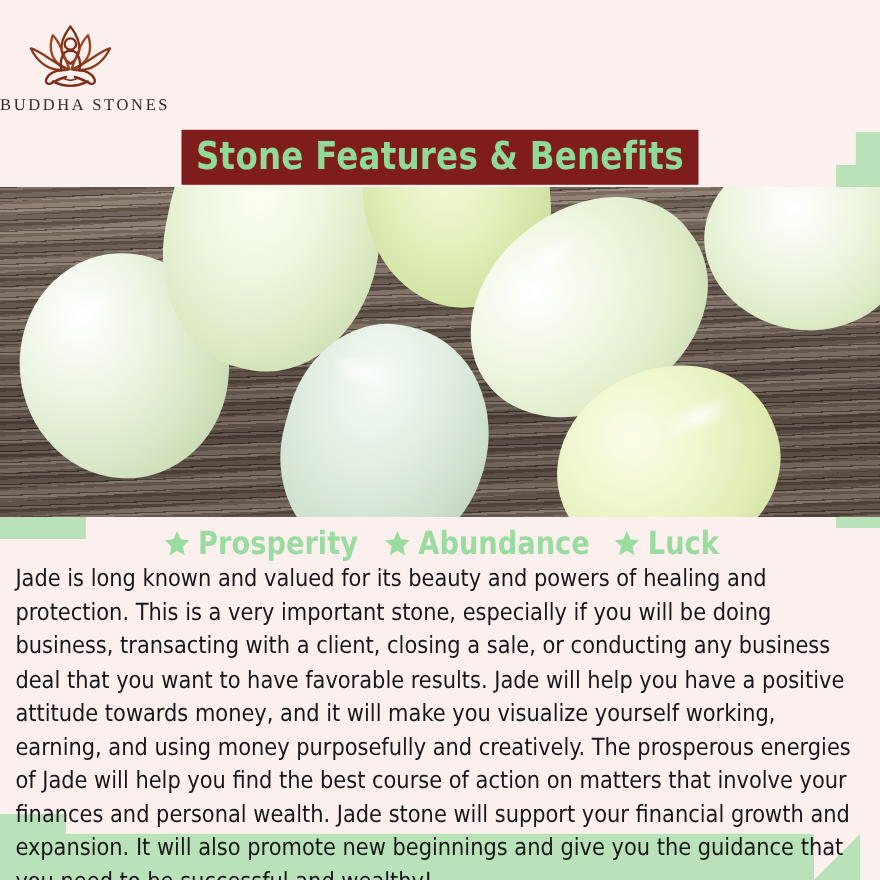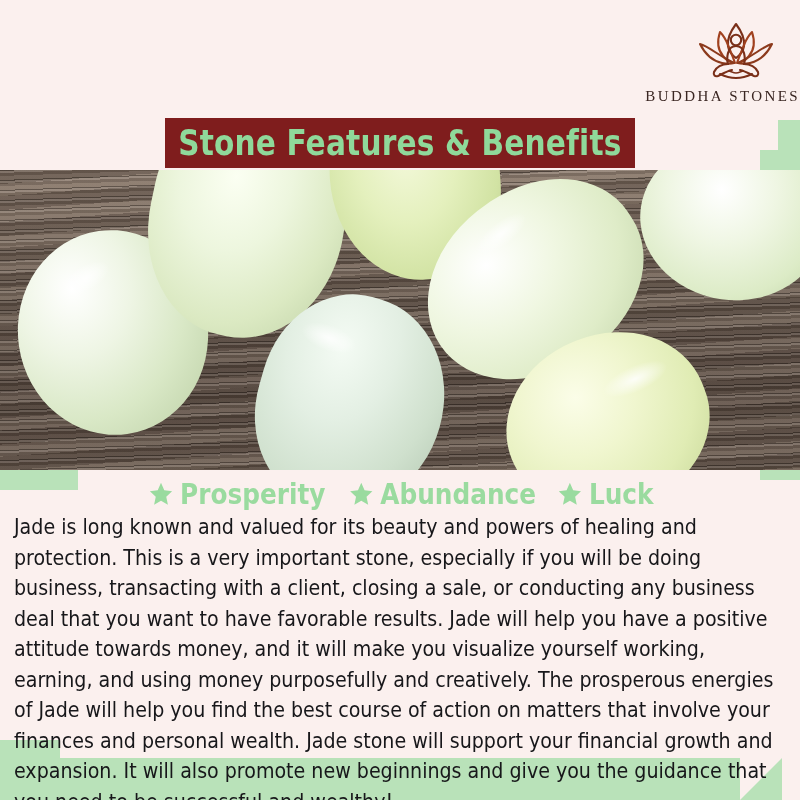--- a/index.html
+++ b/index.html
@@ -19,21 +19,21 @@
   .band-bottom{left:0;bottom:0;width:740px;height:42px;}
   .band-bottom:after{
     content:"";position:absolute;right:-42px;top:0;
     border-style:solid;border-width:0 0 42px 42px;
     border-color:transparent transparent #b9e2b9 transparent;
   }
   .band-bottom-left{left:0;bottom:0;width:60px;height:60px;}
 
   
   .logo-wrap{position:absolute;left:0;top:18px;width:800px;height:100px;
-    display:flex;flex-direction:column;align-items:flex-end;justify-content:flex-start;}
+    display:flex;flex-direction:column;align-items:flex-start;justify-content:flex-start;}
   .logo-mark{width:128px;height:64px;display:block;}
   .logo-text{
     margin-top:6px;font-family:"Liberation Serif", serif;
     font-size:15px;letter-spacing:2.4px;color:#3a2622;font-weight:400;
   }
 
   
   .title-panel{
     position:absolute;left:165px;top:118px;width:470px;height:50px;
     background:#7f1d1d;display:flex;align-items:center;justify-content:center;

